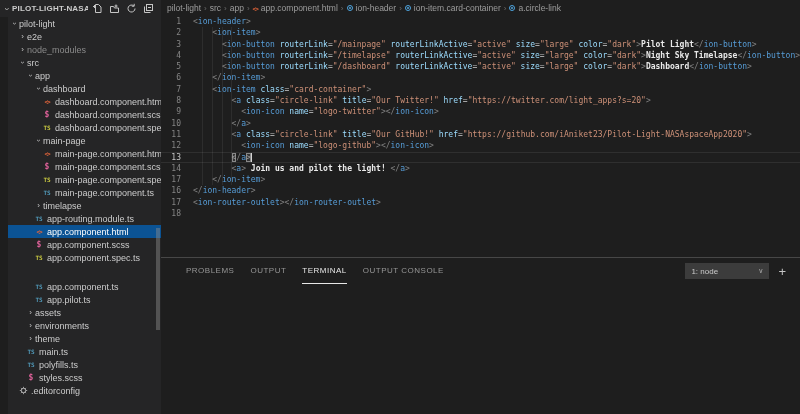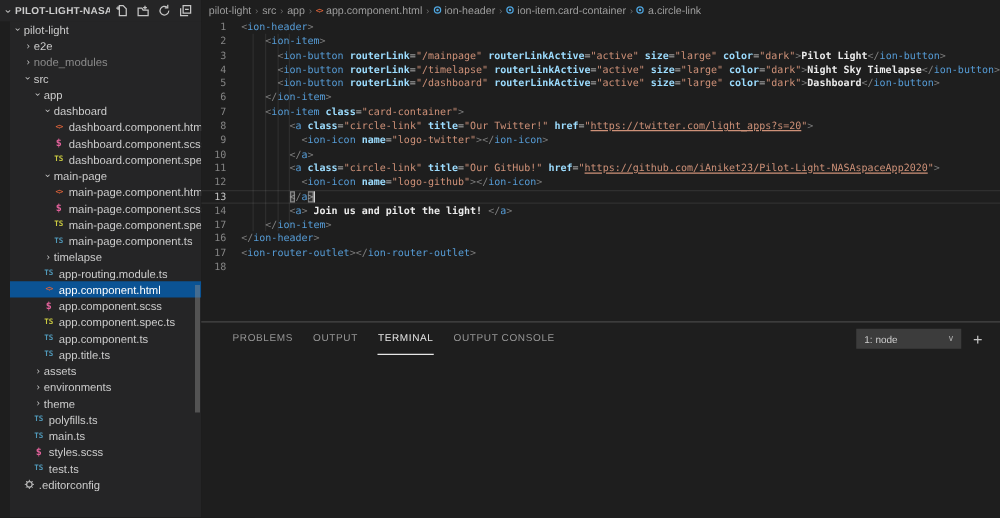--- a/index.html
+++ b/index.html
@@ -35,22 +35,22 @@
   .ci-html{color:#e0643a;font-family:"DejaVu Sans Mono",monospace;font-weight:bold;font-size:6px;letter-spacing:-1px;}
   .ci-sym{width:6px;height:6px;border:1px solid #4fa6e0;border-radius:50%;box-sizing:border-box;position:relative;}
   .ci-sym:after{content:"";position:absolute;left:1px;top:1px;width:2px;height:2px;background:#4fa6e0;border-radius:50%;}
   
   .editor{position:absolute;top:16px;left:0;right:0;height:241px;overflow:hidden;}
   .code-line{display:flex;height:11.3px;line-height:11.3px;font-family:"DejaVu Sans Mono",monospace;font-size:8px;}
   .code-line.current{box-shadow:inset 0 1px 0 rgba(255,255,255,.08), inset 0 -1px 0 rgba(255,255,255,.08);}
   .ln{flex:none;width:32px;box-sizing:border-box;padding-right:12px;text-align:right;color:#858585;}
   .code-line.current .ln{color:#c6c6c6;}
   .lc{flex:none;white-space:pre;color:#d4d4d4;}
-  .seg-p{color:#808080;} .seg-t{color:#569cd6;} .seg-a{color:#9cdcfe;font-weight:bold;} .seg-o{color:#cccccc;}
-  .seg-s{color:#ce9178;} .seg-l{color:#ce9178;text-decoration:underline;text-align:right;}
+  .seg-p{color:#808080;} .seg-t{color:#569cd6;} .seg-a{color:#9cdcfe;} .seg-o{color:#cccccc;}
+  .seg-s{color:#ce9178;} .seg-l{color:#ce9178;text-align:right;}
   .seg-x{color:#eaeaea;font-weight:bold;}
   .seg-m{color:#9a9a9a;box-shadow:inset 0 0 0 1px #888;background:rgba(100,100,100,.3);}
   .cursor-bar{display:inline-block;width:1px;height:9px;background:#d4d4d4;vertical-align:middle;}
   .guides{position:absolute;left:0;top:11.3px;height:158px;width:100%;pointer-events:none;}
   .guide{position:absolute;top:0;bottom:0;width:1px;background:rgba(255,255,255,.07);}
   
   .panel{position:absolute;top:257px;left:0;right:0;bottom:0;border-top:1px solid #474747;box-sizing:border-box;}
   .panel-header{height:26px;display:flex;align-items:center;padding-left:25px;}
   .panel-tabs{display:flex;align-items:flex-start;height:100%;}
   .panel-tab{font-size:8px;letter-spacing:.5px;color:#969696;margin-right:16px;height:100%;display:flex;align-items:center;
@@ -170,55 +170,51 @@
           <span class="lbl">app.component.html</span>
         </div>
         <div class="tree-row" style="padding-left: 26px;">
           <span class="fi fi-scss">$</span>
           <span class="lbl">app.component.scss</span>
         </div>
         <div class="tree-row" style="padding-left: 26px;">
           <span class="fi fi-spec">TS</span>
           <span class="lbl">app.component.spec.ts</span>
         </div>
-        <div class="tree-row" style="padding-left: 26px;">
+        <div class="tree-row" style="padding-left: 26px; margin-top: 16px;">
           <span class="fi fi-ts">TS</span>
           <span class="lbl">app.component.ts</span>
         </div>
         <div class="tree-row" style="padding-left: 26px;">
           <span class="fi fi-ts">TS</span>
-          <span class="lbl">app.title.ts</span>
+          <span class="lbl">app.pilot.ts</span>
         </div>
         <div class="tree-row" style="padding-left: 18px;">
           <span class="twisty">›</span>
           <span class="lbl">assets</span>
         </div>
         <div class="tree-row" style="padding-left: 18px;">
           <span class="twisty">›</span>
           <span class="lbl">environments</span>
         </div>
         <div class="tree-row" style="padding-left: 18px;">
           <span class="twisty">›</span>
           <span class="lbl">theme</span>
         </div>
         <div class="tree-row" style="padding-left: 18px;">
           <span class="fi fi-ts">TS</span>
+          <span class="lbl">main.ts</span>
+        </div>
+        <div class="tree-row" style="padding-left: 18px;">
+          <span class="fi fi-ts">TS</span>
           <span class="lbl">polyfills.ts</span>
-        </div>
-        <div class="tree-row" style="padding-left: 18px;">
-          <span class="fi fi-ts">TS</span>
-          <span class="lbl">main.ts</span>
         </div>
         <div class="tree-row" style="padding-left: 18px;">
           <span class="fi fi-scss">$</span>
           <span class="lbl">styles.scss</span>
-        </div>
-        <div class="tree-row" style="padding-left: 18px;">
-          <span class="fi fi-ts">TS</span>
-          <span class="lbl">test.ts</span>
         </div>
         <div class="tree-row" style="padding-left: 10px;">
           <span class="fi">
             <svg width="9" height="9" viewBox="0 0 9 9">
               <circle cx="4.5" cy="4.5" r="2.2" fill="none" stroke="#b8b8b8"></circle>
               <path d="M4.5 .8v1.4M4.5 6.8v1.4M.8 4.5h1.4M6.8 4.5h1.4M1.9 1.9l1 1M6.1 6.1l1 1M7.1 1.9l-1 1M2.9 6.1l-1 1" stroke="#b8b8b8" stroke-width=".8"></path>
             </svg>
           </span>
           <span class="lbl">.editorconfig</span>
         </div>

